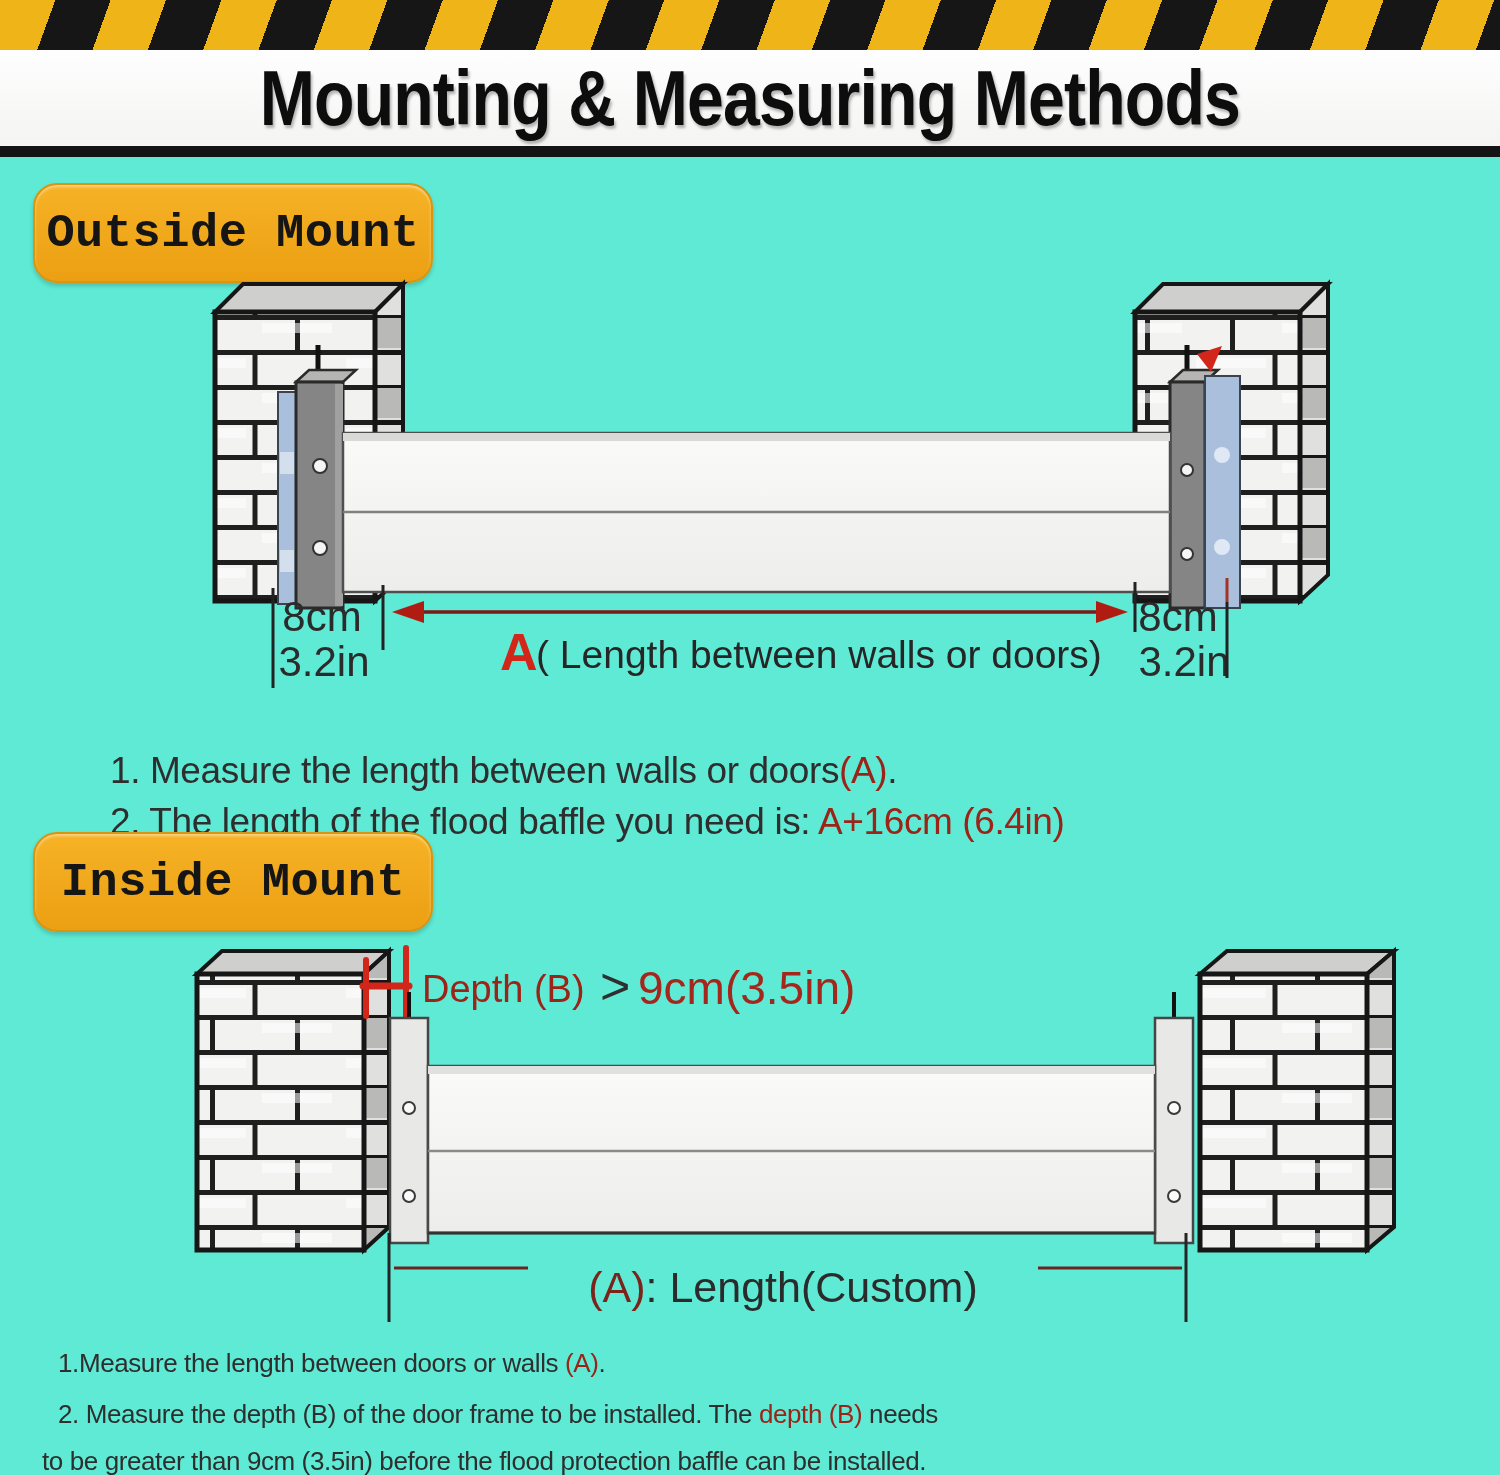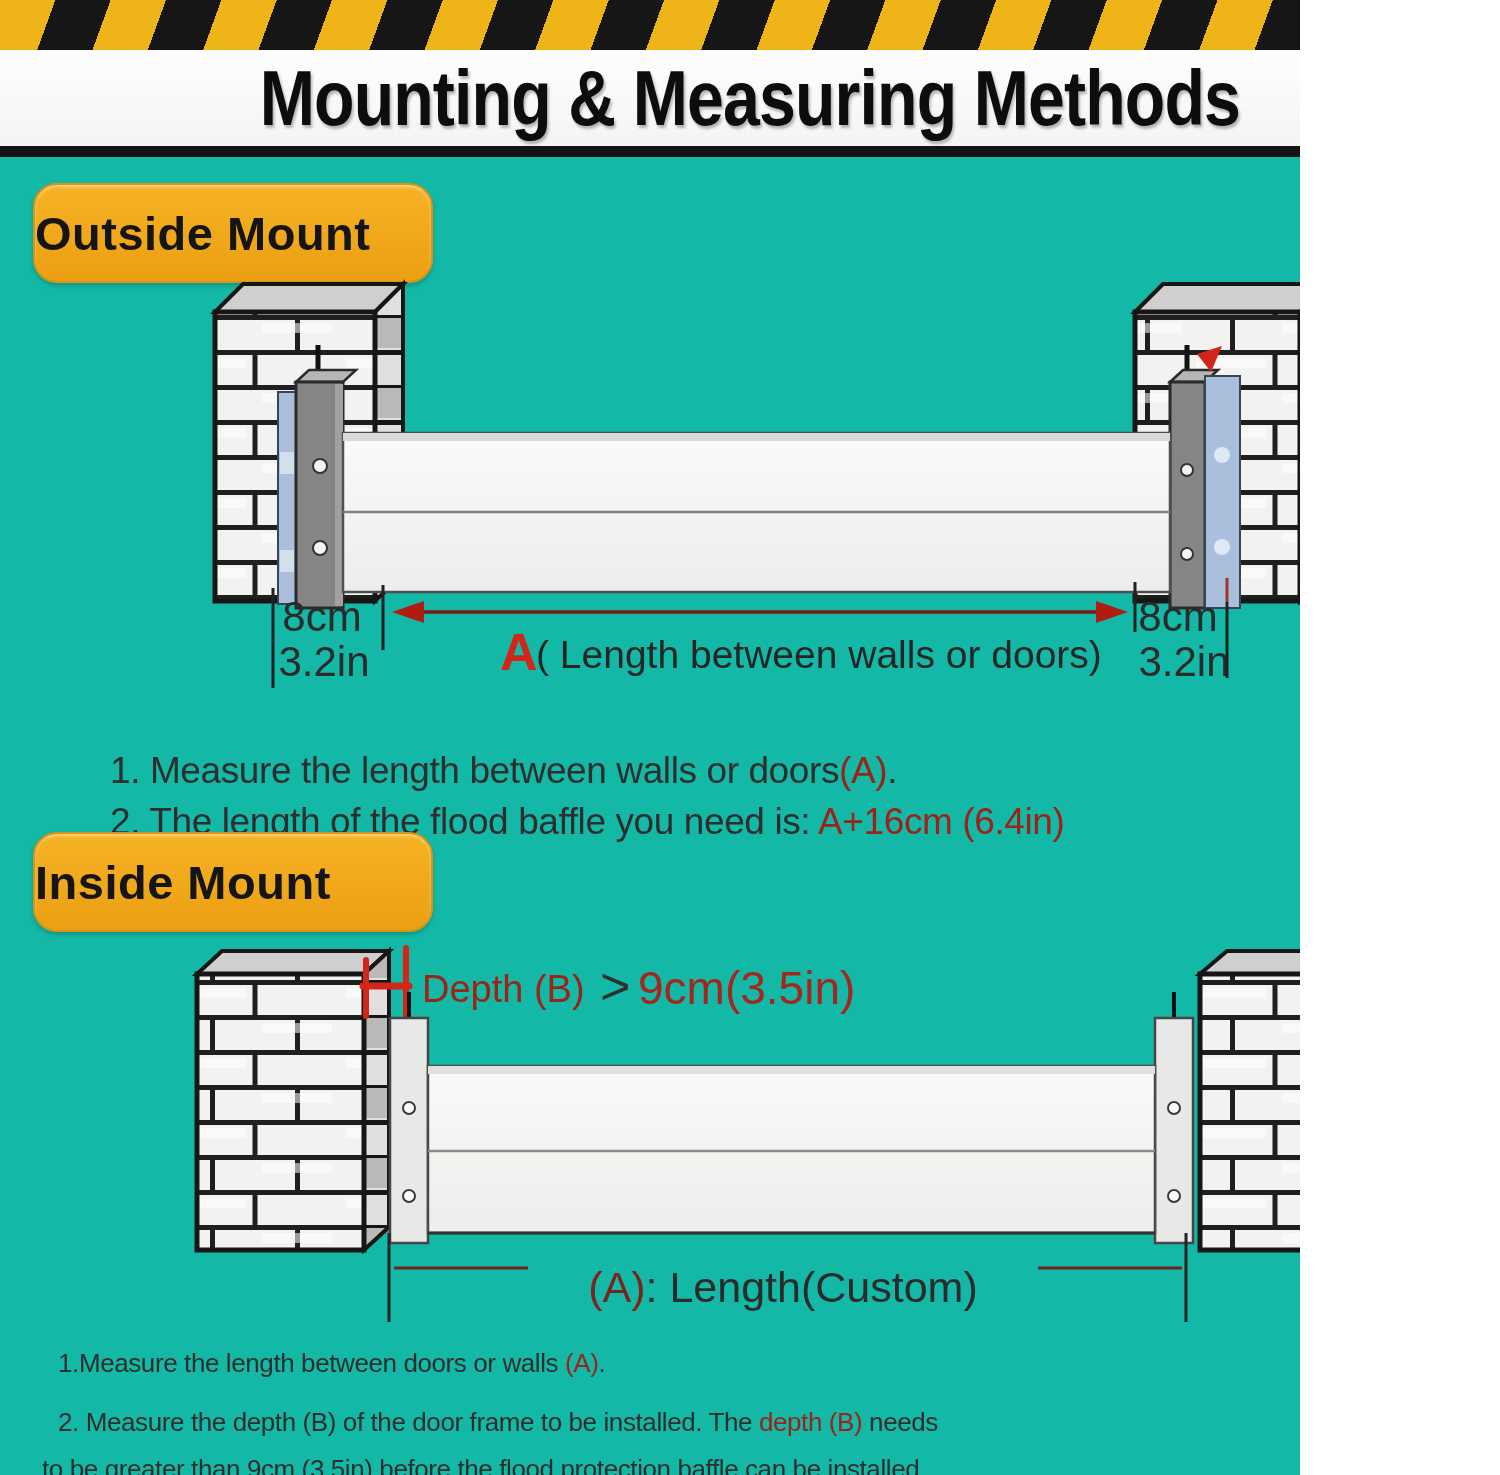--- a/index.html
+++ b/index.html
@@ -11,57 +11,57 @@
     --brick_line:#1f1f1f;
     --blue_seal:#a9bfdc;
     --channel_gray:#858585;
     --channel_light:#e8e8e7;
     --dim_red:#7c1a16;
     --bright_red:#d2261a;
     --accent_red:#9a2418;
     --text_dark:#2e2e2e;
   }
   html,body{margin:0;padding:0;background:#ffffff;}
-  .page{position:relative;width:1300px;height:1475px;overflow:hidden;background:#14b8a6;
+  .page{position:relative;width:1500px;height:1475px;overflow:hidden;background:#5eead4;
         font-family:"Liberation Sans","DejaVu Sans",sans-serif;color:var(--text_dark);}
 
   
   .hazard-band{position:absolute;left:0;top:0;width:1500px;height:50px;
     background:repeating-linear-gradient(110deg,
       var(--hazard_yellow) 0 52px, var(--hazard_black) 52px 104px);}
   .title-band{position:absolute;left:0;top:50px;width:1500px;height:96px;
     background:linear-gradient(#fefefe,#f4f4f3);
     border-bottom:11px solid #141414;
     display:flex;align-items:center;justify-content:center;}
   .page-title{font-size:77px;font-weight:800;color:#0d0d0d;letter-spacing:-1px;
     transform:scaleX(.86);white-space:nowrap;
     text-shadow:2px 3px 3px rgba(0,0,0,.28);}
 
   
   .badge{position:absolute;left:33px;width:396px;height:96px;border-radius:24px;
     background:linear-gradient(#f6b226,#ec9f12);
     border:2px solid var(--badge_border);
     box-shadow:0 3px 4px rgba(0,0,0,.18), inset 0 2px 3px rgba(255,255,255,.45);
-    display:flex;align-items:center;justify-content:flex-start;
-    font-size:47px;font-weight:600;color:#151515;letter-spacing:.5px;}
+    display:flex;align-items:center;justify-content:center;
+    font-size:47px;font-weight:600;color:#151515;letter-spacing:.5px;font-family:Liberation Mono, monospace;}
   .badge.outside{top:183px;}
   .badge.inside{top:832px;}
 
   
   svg.diagram{position:absolute;left:0;}
   text{font-family:"Liberation Sans","DejaVu Sans",sans-serif;}
 
   
   .steps{position:absolute;white-space:nowrap;letter-spacing:-0.4px;}
   .steps p{margin:0;font-size:37px;color:var(--text_dark);line-height:51px;}
   .steps-outside{left:110px;top:712px;margin-top:33px;}
   .steps-inside{left:58px;top:1340px;}
   .steps-inside p{font-size:26px;line-height:47px;}
   .steps-inside p.cont{margin-left:-16px;}
-  .steps-inside p.gap{margin-top:12px;}
+  .steps-inside p.gap{margin-top:4px;}
   .accent{color:var(--accent_red);}
 </style>
 </head>
 <body>
 
 <div class="page">
 
   <div class="hazard-band"></div>
   <div class="title-band">
     <div class="page-title">Mounting &amp; Measuring Methods</div>

